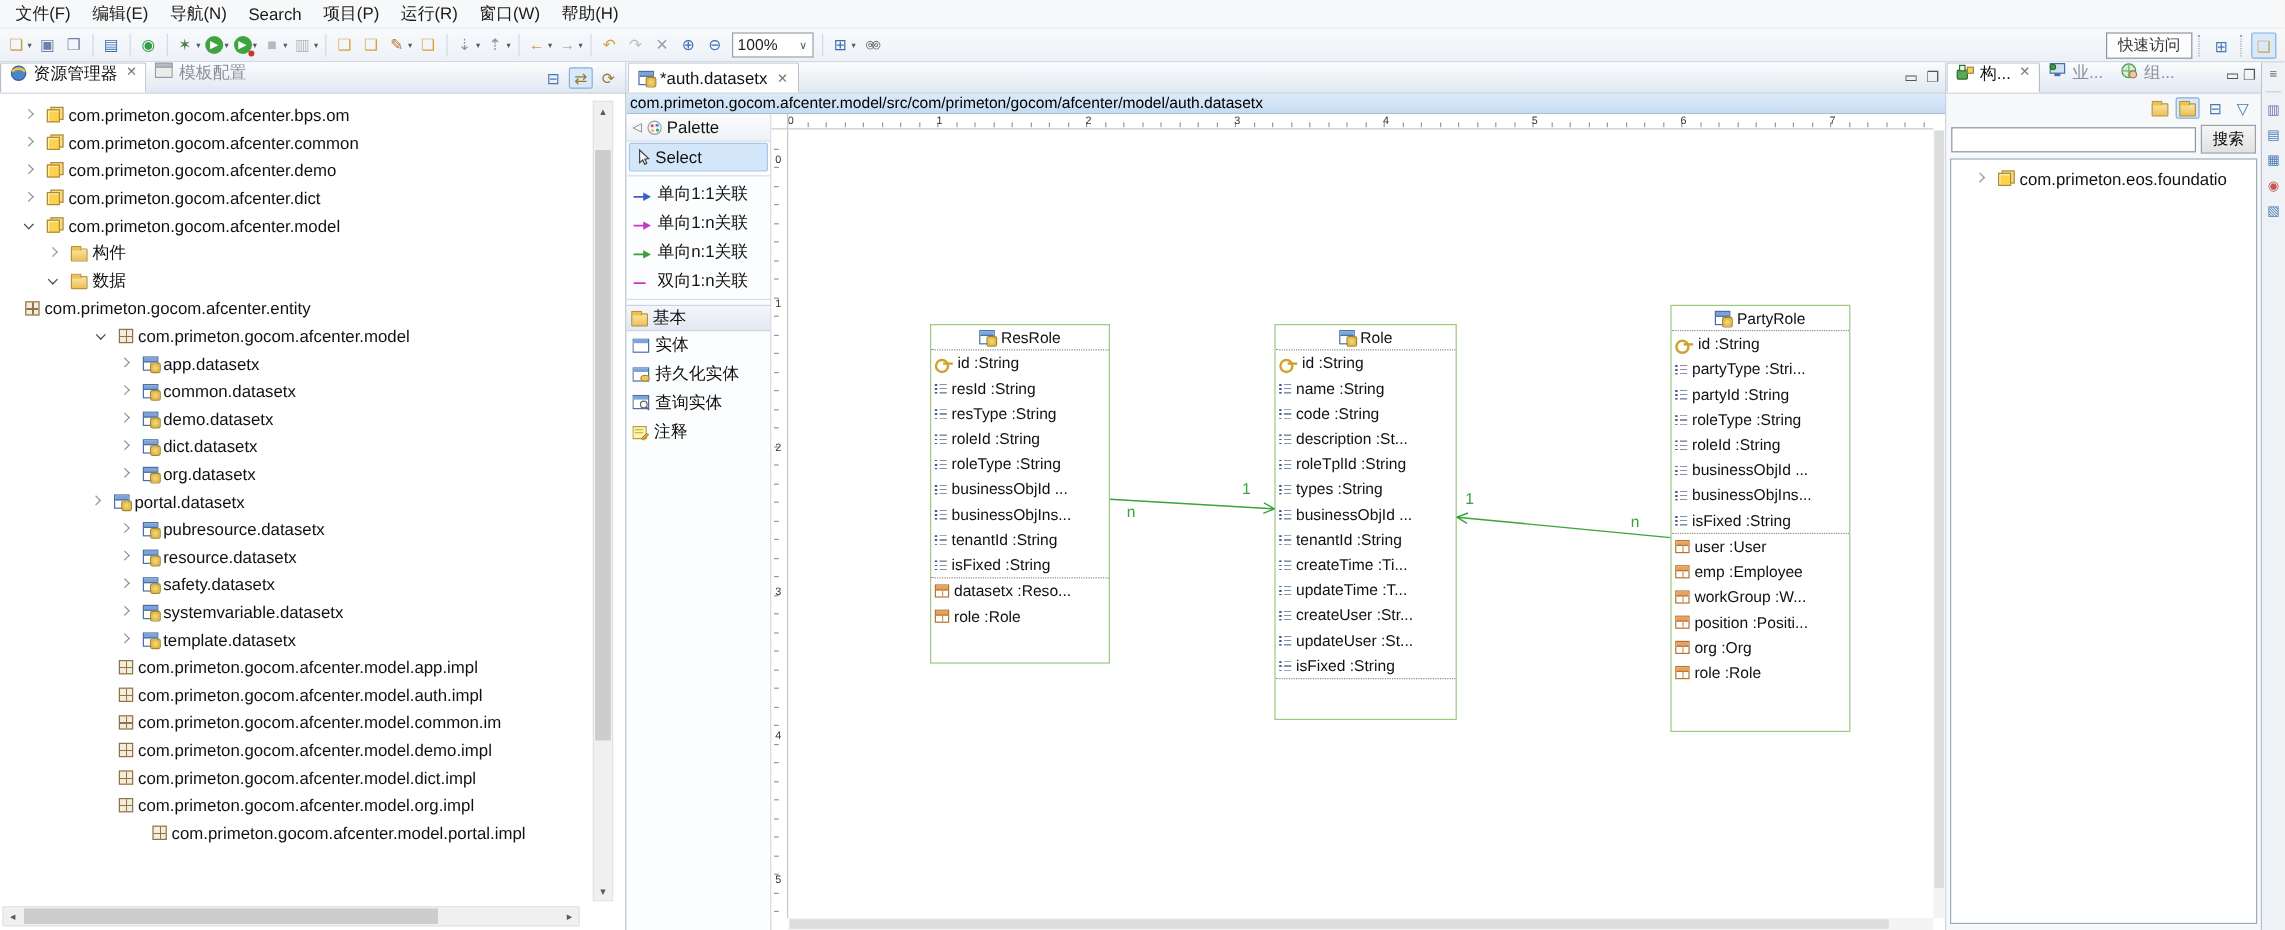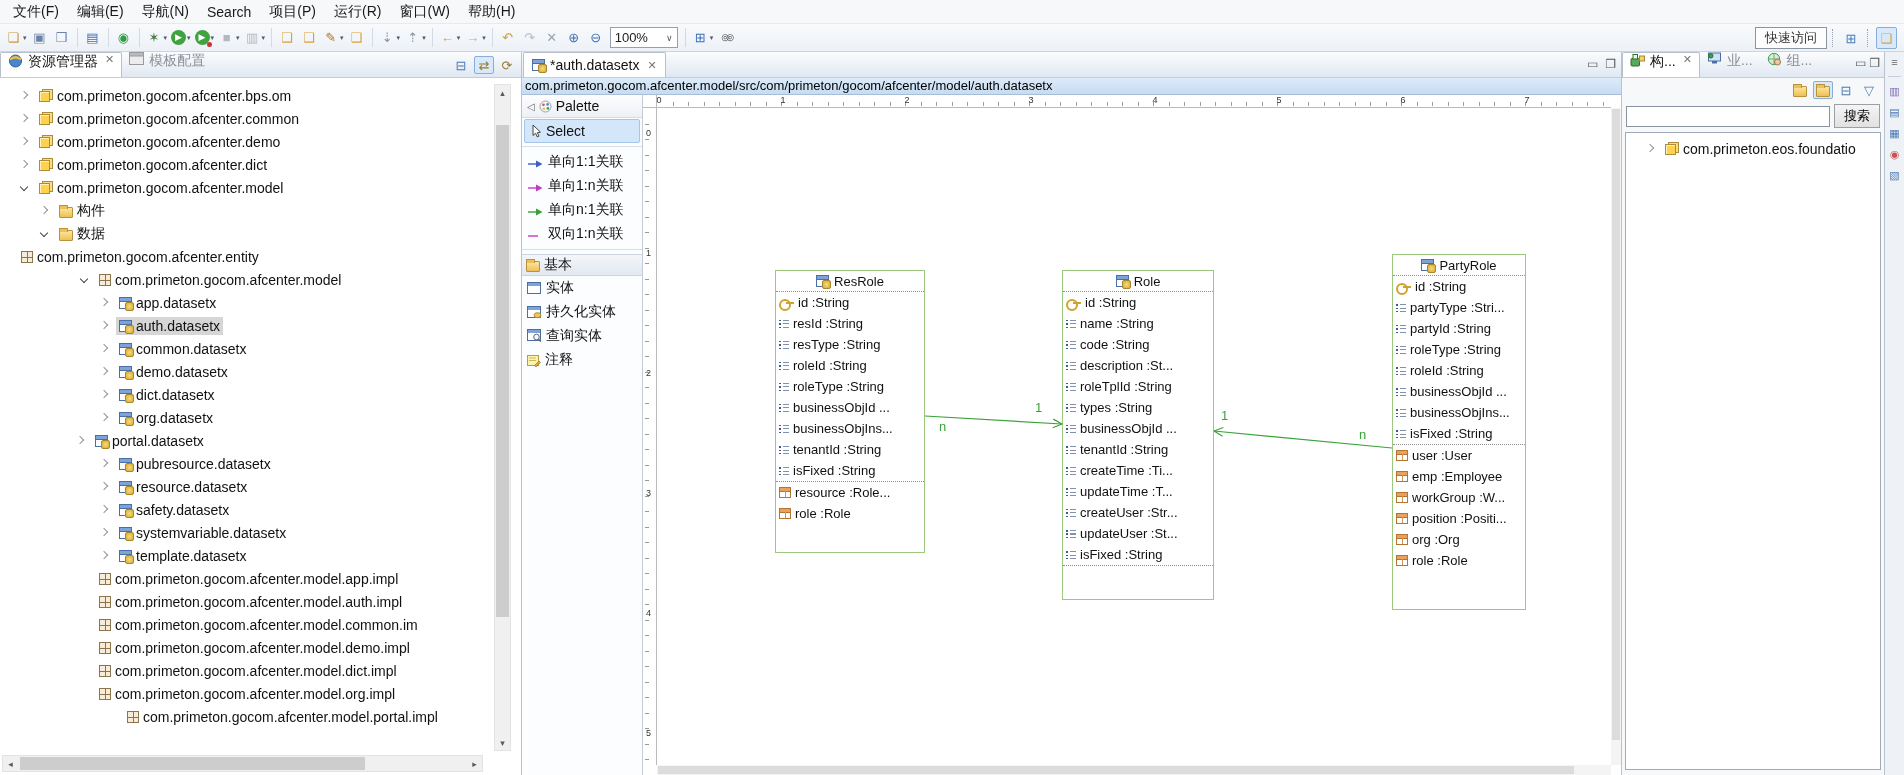--- a/index.html
+++ b/index.html
@@ -375,29 +375,20 @@
               <span class="tlabel">com.primeton.gocom.afcenter.model</span>
             </span>
           </div>
           <div class="trow" style="padding-left: 98px;">
             <span class="exp">
               <span class="chev c"></span>
             </span>
             <span class="hl">
               <span class="ic ic-table gold"></span>
               <span class="tlabel">app.datasetx</span>
-            </span>
-          </div>
-          <div class="trow" style="padding-left: 98px;">
-            <span class="exp">
-              <span class="chev c"></span>
-            </span>
-            <span class="hl sel">
-              <span class="ic ic-table gold"></span>
-              <span class="tlabel">auth.datasetx</span>
             </span>
           </div>
           <div class="trow" style="padding-left: 98px;">
             <span class="exp">
               <span class="chev c"></span>
             </span>
             <span class="hl">
               <span class="ic ic-table gold"></span>
               <span class="tlabel">common.datasetx</span>
             </span>
@@ -827,21 +818,21 @@
                   <span class="ic ic-attr"></span>
                   <span>tenantId :String</span>
                 </div>
                 <div class="ent-row">
                   <span class="ic ic-attr"></span>
                   <span>isFixed :String</span>
                 </div>
                 <div class="ent-div"></div>
                 <div class="ent-row">
                   <span class="ic ic-ref"></span>
-                  <span>resource :Role...</span>
+                  <span>datasetx :Reso...</span>
                 </div>
                 <div class="ent-row">
                   <span class="ic ic-ref"></span>
                   <span>role :Role</span>
                 </div>
               </div>
               <div class="entity" style="left: 405px; top: 162px; width: 152px; height: 330px; border-color: rgb(156, 200, 127);">
                 <div class="ent-title">
                   <span class="ic ic-table gold"></span>
                   <span>Role</span>
@@ -893,21 +884,21 @@
                 <div class="ent-row">
                   <span class="ic ic-attr"></span>
                   <span>updateUser :St...</span>
                 </div>
                 <div class="ent-row">
                   <span class="ic ic-attr"></span>
                   <span>isFixed :String</span>
                 </div>
                 <div class="ent-div"></div>
               </div>
-              <div class="entity" style="left: 735px; top: 146px; width: 134px; height: 356px; border-color: rgb(156, 200, 127);">
+              <div class="entity" style="left: 735px; top: 146px; width: 150px; height: 356px; border-color: rgb(156, 200, 127);">
                 <div class="ent-title">
                   <span class="ic ic-table gold"></span>
                   <span>PartyRole</span>
                 </div>
                 <div class="ent-row">
                   <span class="ic ic-key"></span>
                   <span>id :String</span>
                 </div>
                 <div class="ent-row">
                   <span class="ic ic-attr"></span>

